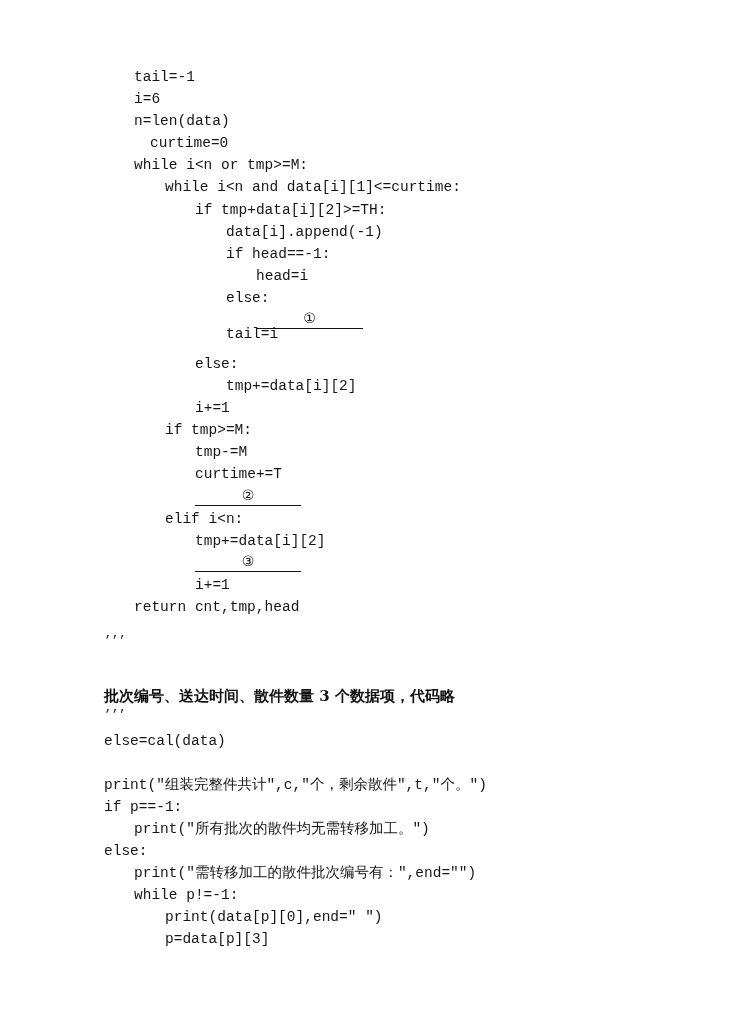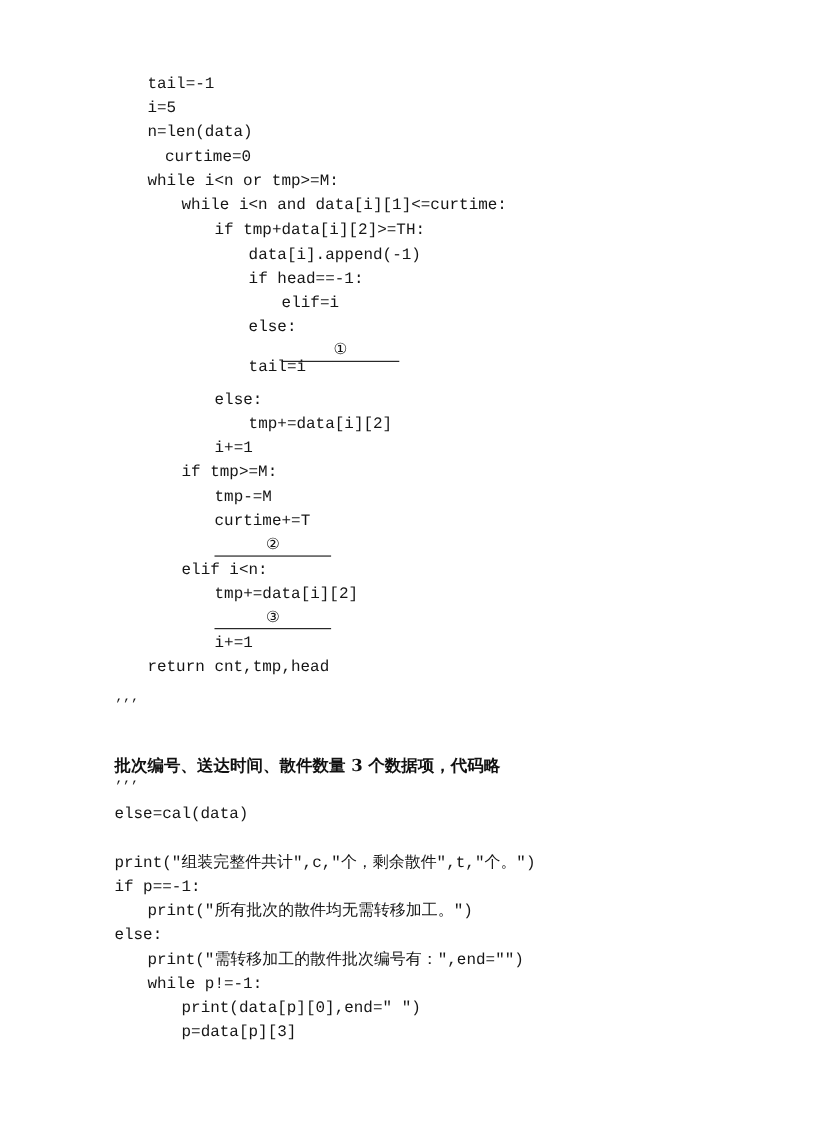--- a/index.html
+++ b/index.html
@@ -14,29 +14,29 @@
            font-family: "DejaVu Sans", sans-serif; font-size: 14px; line-height: 16px; color: #111; }
   .footer { position: absolute; left: 0; width: 743px; top: 986px; text-align: center;
             font-family: "DejaVu Serif", "Liberation Serif", serif; font-size: 13px; color: #222; }
 </style>
 </head>
 <body>
 
 <div class="page">
 
   <div class="line" style="left:134px;top:68px">tail=-1</div>
-  <div class="line" style="left:134px;top:90px">i=5</div>
+  <div class="line" style="left:134px;top:90px">i=6</div>
   <div class="line" style="left:134px;top:112px">n=len(data)</div>
   <div class="line" style="left:150px;top:134px">curtime=0</div>
   <div class="line" style="left:134px;top:156px">while i&lt;n or tmp&gt;=M:</div>
   <div class="line" style="left:165px;top:178px">while i&lt;n and data[i][1]&lt;=curtime:</div>
   <div class="line" style="left:195px;top:201px">if tmp+data[i][2]&gt;=TH:</div>
   <div class="line" style="left:226px;top:223px">data[i].append(-1)</div>
   <div class="line" style="left:226px;top:245px">if head==-1:</div>
-  <div class="line" style="left:256px;top:267px">elif=i</div>
+  <div class="line" style="left:256px;top:267px">head=i</div>
   <div class="line" style="left:226px;top:289px">else:</div>
 
   <div class="blank" style="left:256px;top:310px;width:107px">①</div>
 
   <div class="line" style="left:226px;top:325px">tail=i</div>
   <div class="line" style="left:195px;top:355px">else:</div>
   <div class="line" style="left:226px;top:377px">tmp+=data[i][2]</div>
   <div class="line" style="left:195px;top:399px">i+=1</div>
   <div class="line" style="left:165px;top:421px">if tmp&gt;=M:</div>
   <div class="line" style="left:195px;top:443px">tmp-=M</div>

